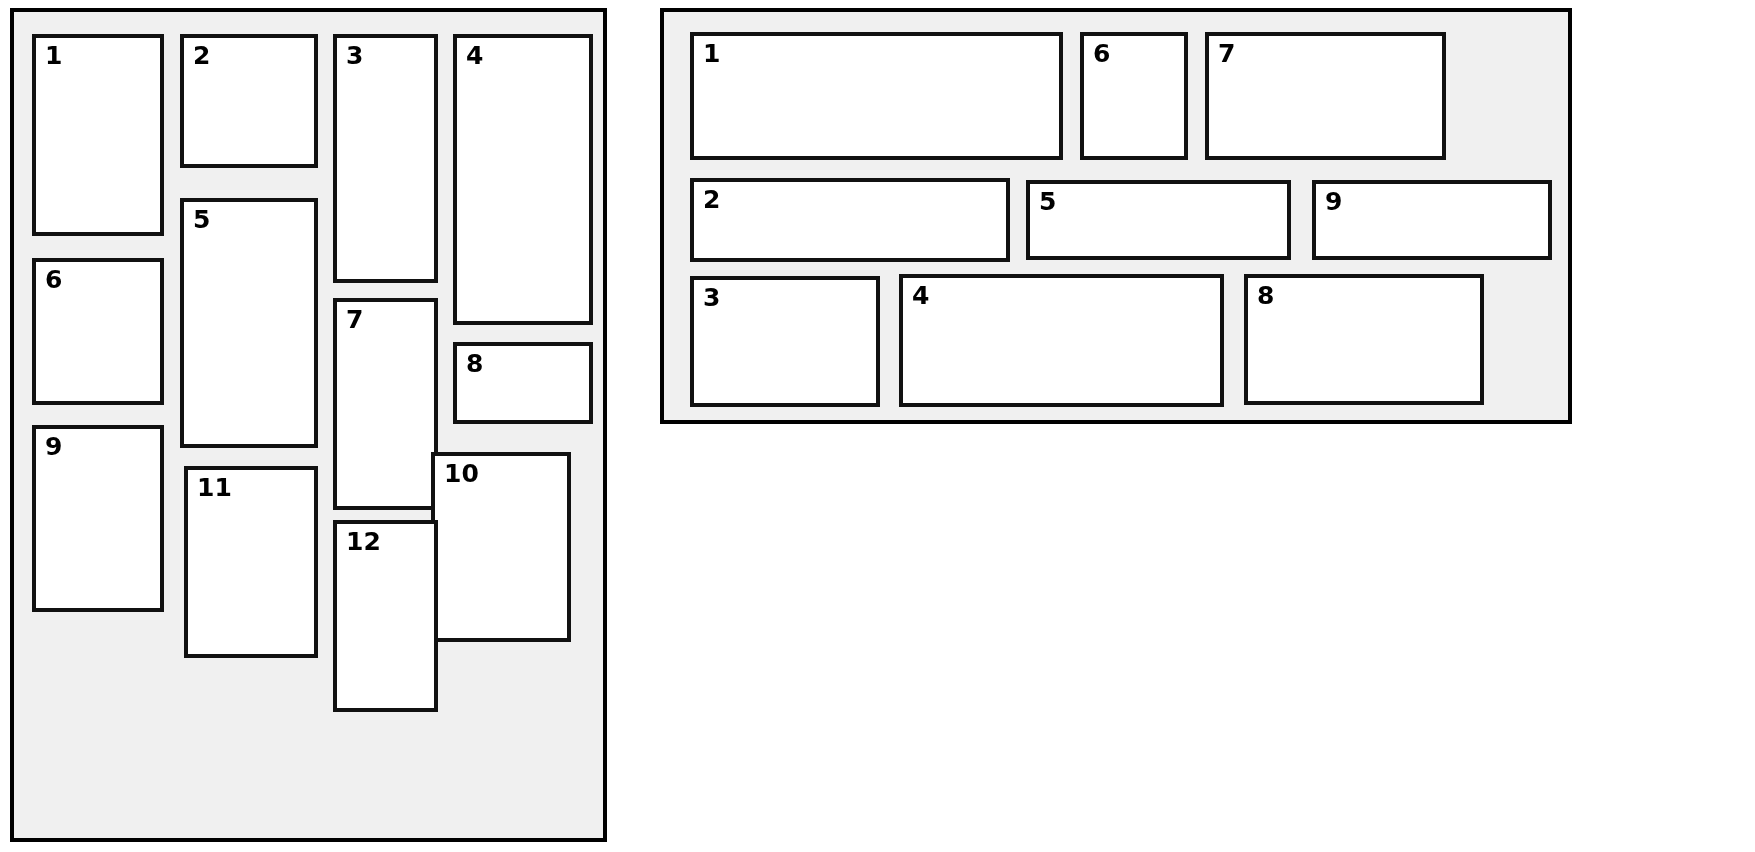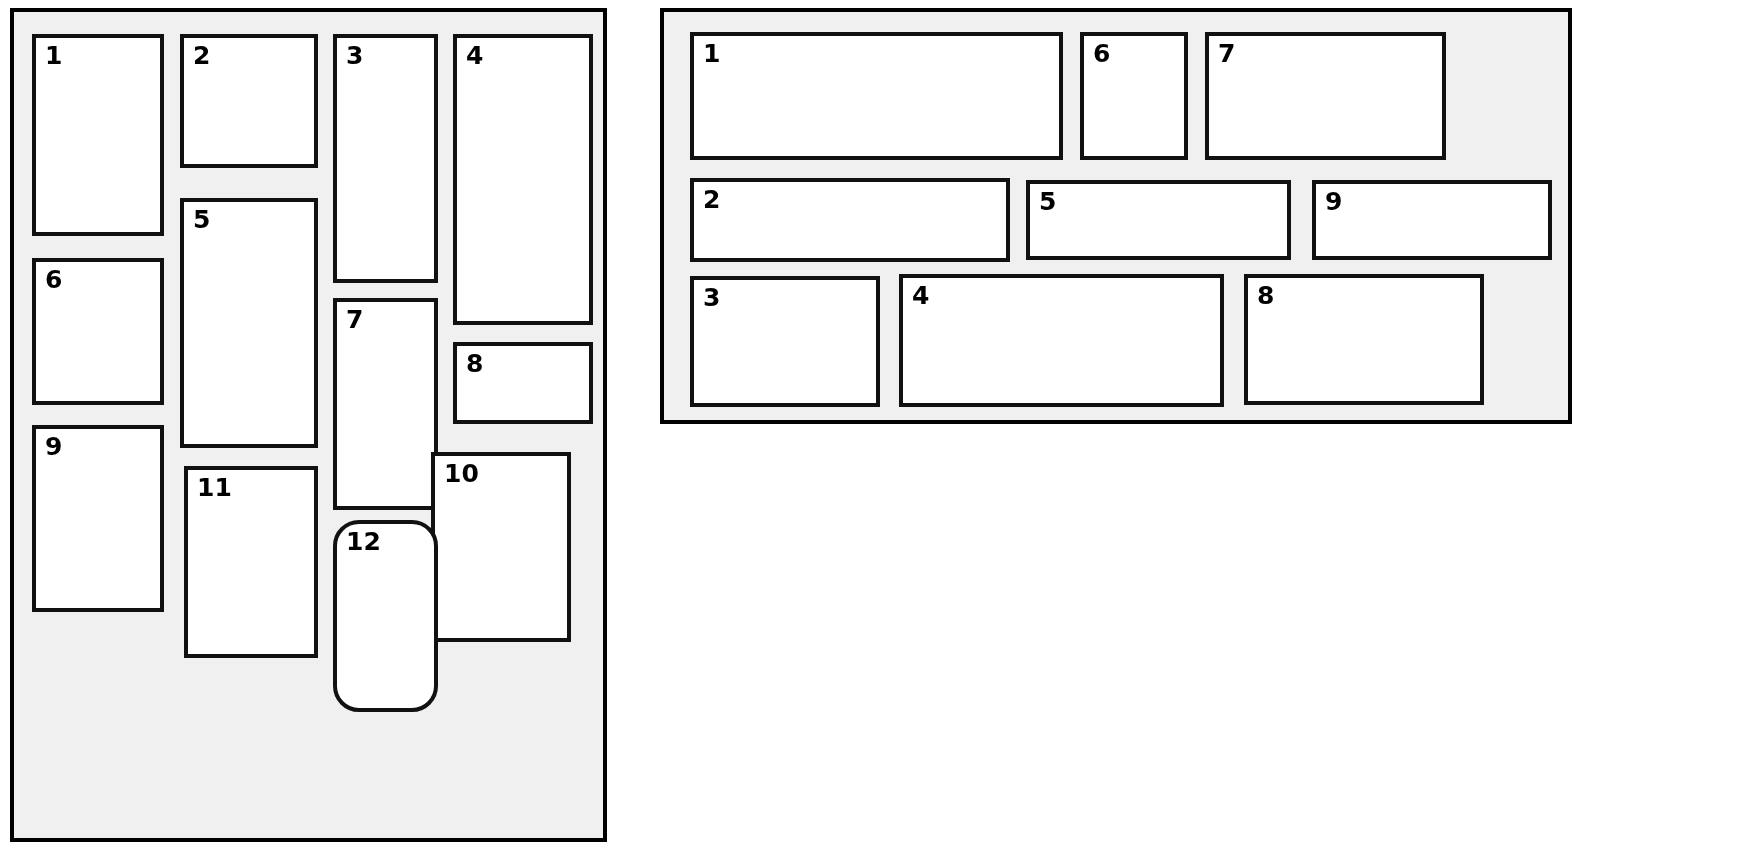--- a/index.html
+++ b/index.html
@@ -74,21 +74,21 @@
       </div>
       <div class="box" style="left: 18px; top: 413px; width: 132px; height: 187px; background: rgb(255, 255, 255); border-color: rgb(17, 17, 17);">
         <span class="box-label">9</span>
       </div>
       <div class="box" style="left: 417px; top: 428px; width: 140px; height: 190px; background: rgb(255, 255, 255); border-color: rgb(17, 17, 17); margin-top: 12px;">
         <span class="box-label">10</span>
       </div>
       <div class="box" style="left: 170px; top: 454px; width: 134px; height: 192px; background: rgb(255, 255, 255); border-color: rgb(17, 17, 17); padding-left: 28px;">
         <span class="box-label">11</span>
       </div>
-      <div class="box" style="left: 319px; top: 508px; width: 105px; height: 192px; background: rgb(255, 255, 255); border-color: rgb(17, 17, 17); border-radius: 26px;">
+      <div class="box" style="left: 319px; top: 508px; width: 105px; height: 192px; background: rgb(255, 255, 255); border-color: rgb(17, 17, 17);">
         <span class="box-label">12</span>
       </div>
     </div>
     <div class="panel" style="left: 660px; top: 8px; width: 912px; height: 416px; background: rgb(240, 240, 240); border-color: rgb(0, 0, 0);">
       <div class="box" style="left: 26px; top: 20px; width: 373px; height: 128px; background: rgb(255, 255, 255); border-color: rgb(17, 17, 17);">
         <span class="box-label">1</span>
       </div>
       <div class="box" style="left: 26px; top: 166px; width: 320px; height: 84px; background: rgb(255, 255, 255); border-color: rgb(17, 17, 17);">
         <span class="box-label">2</span>
       </div>

